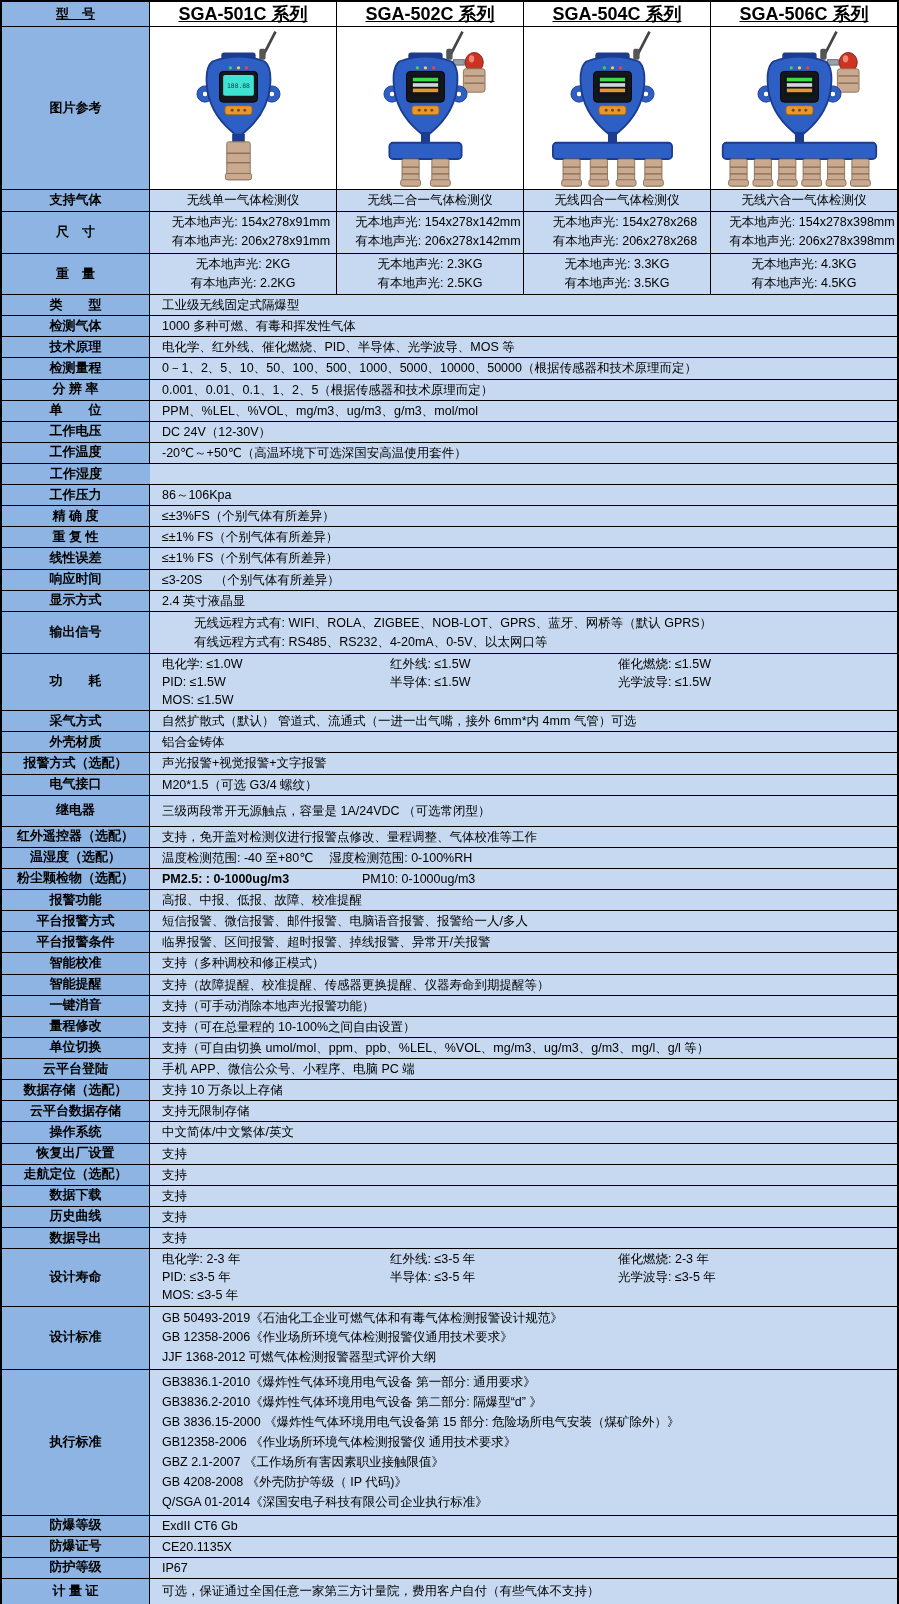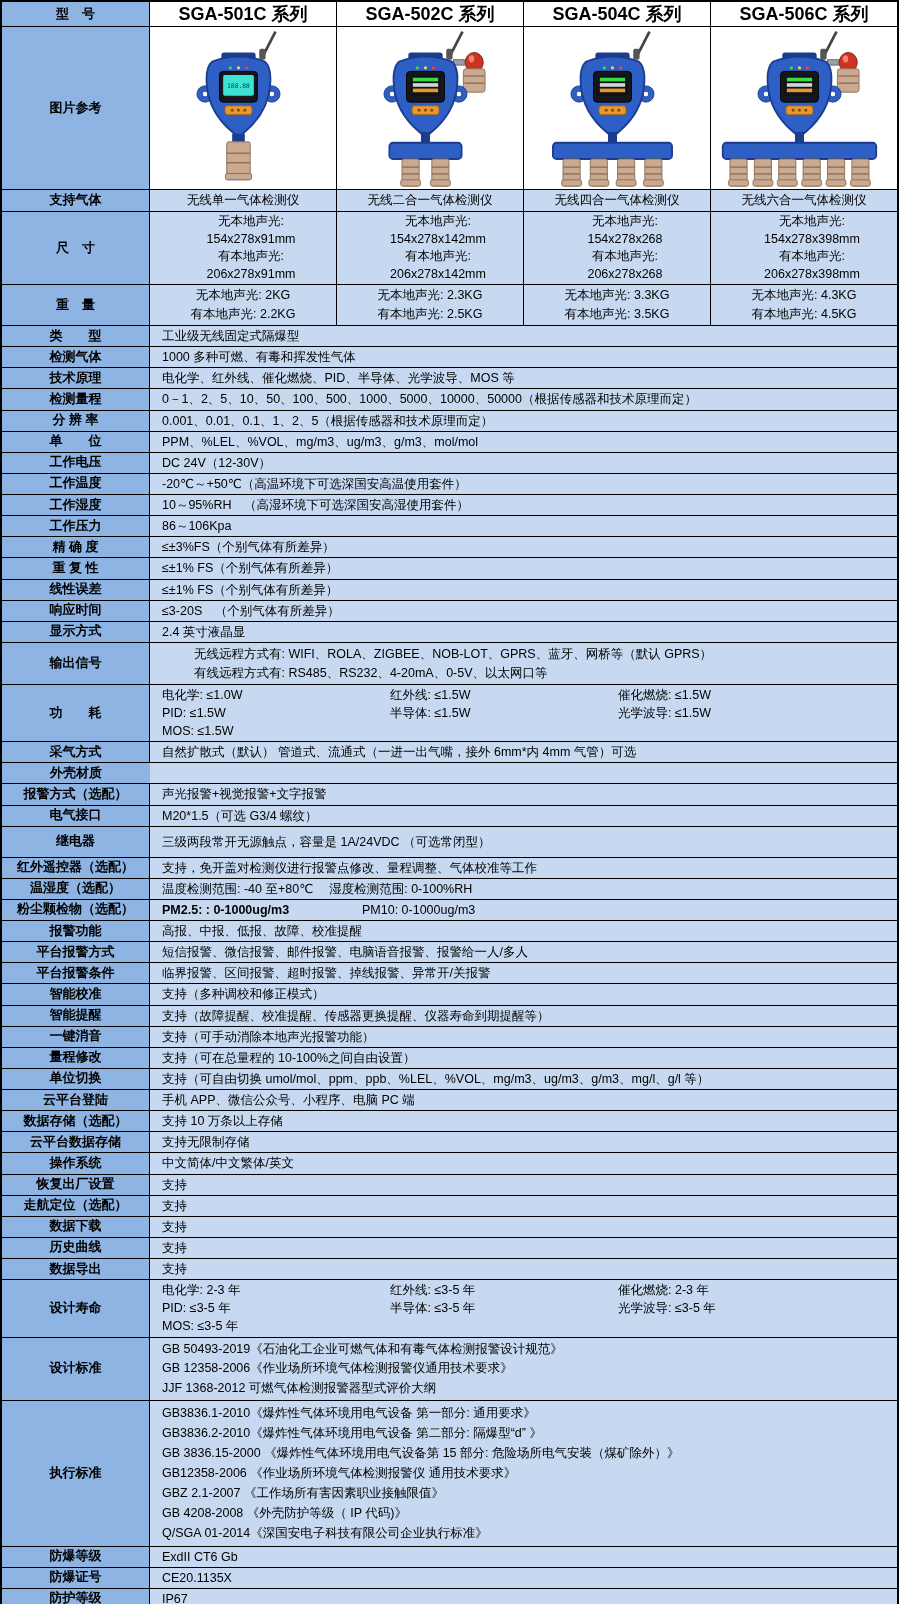--- a/index.html
+++ b/index.html
@@ -29,40 +29,40 @@
   .value-cell {
     flex:1 1 auto;
     background:#c6d9f1;
     flex-direction:column; justify-content:space-evenly;
     padding:1px 0 1px 12px;
     font-size:12.5px;
   }
   .vline { white-space:pre-wrap; line-height:1.45; display:flex; flex-wrap:wrap; }
   .seg { display:inline-block; min-width:228px; }
   
-  .header-row { min-height:22px; }
+  .header-row { min-height:22px;text-decoration:underline; }
   .model-cell {
     flex:1 1 0; background:#ffffff;
     align-items:center; justify-content:center;
     font-weight:bold; font-size:18px;
   }
   
   .image-row { min-height:163px; }
   .image-cell {
     flex:1 1 0; background:#ffffff;
     align-items:flex-end; justify-content:center;
     padding:2px 0;
   }
   .image-cell svg { display:block; }
   
   .quad-cell {
     flex:1 1 0; background:#c6d9f1;
     flex-direction:column; justify-content:space-evenly;
     align-items:center; text-align:center;
-    font-size:12.5px; padding:1px 18px;
+    font-size:12.5px; padding:1px 2px;
   }
   .support-row { min-height:22px; }
   .size-row { min-height:42px;gap:16px; }
   .weight-row { min-height:41px; }
   .qline { line-height:1.4; }
 </style>
 </head>
 <body>
 
 <div class="spec-table">
@@ -344,23 +344,20 @@
         </div>
       </div>
       <div class="row spec-row">
         <div class="cell label-cell">工作温度</div>
         <div class="cell value-cell">
           <div class="vline">-20℃～+50℃（高温环境下可选深国安高温使用套件）</div>
         </div>
       </div>
       <div class="row spec-row">
         <div class="cell label-cell">工作湿度</div>
-        <div class="cell value-cell">
-          <div class="vline">10～95%RH　（高湿环境下可选深国安高湿使用套件）</div>
-        </div>
       </div>
       <div class="row spec-row">
         <div class="cell label-cell">工作压力</div>
         <div class="cell value-cell">
           <div class="vline">86～106Kpa</div>
         </div>
       </div>
       <div class="row spec-row">
         <div class="cell label-cell">精 确 度</div>
         <div class="cell value-cell">
@@ -406,20 +403,23 @@
         </div>
       </div>
       <div class="row spec-row">
         <div class="cell label-cell">采气方式</div>
         <div class="cell value-cell">
           <div class="vline">自然扩散式（默认） 管道式、流通式（一进一出气嘴，接外 6mm*内 4mm 气管）可选</div>
         </div>
       </div>
       <div class="row spec-row">
         <div class="cell label-cell">外壳材质</div>
+        <div class="cell value-cell">
+          <div class="vline">铝合金铸体</div>
+        </div>
       </div>
       <div class="row spec-row">
         <div class="cell label-cell">报警方式（选配）</div>
         <div class="cell value-cell">
           <div class="vline">声光报警+视觉报警+文字报警</div>
         </div>
       </div>
       <div class="row spec-row">
         <div class="cell label-cell">电气接口</div>
         <div class="cell value-cell">

